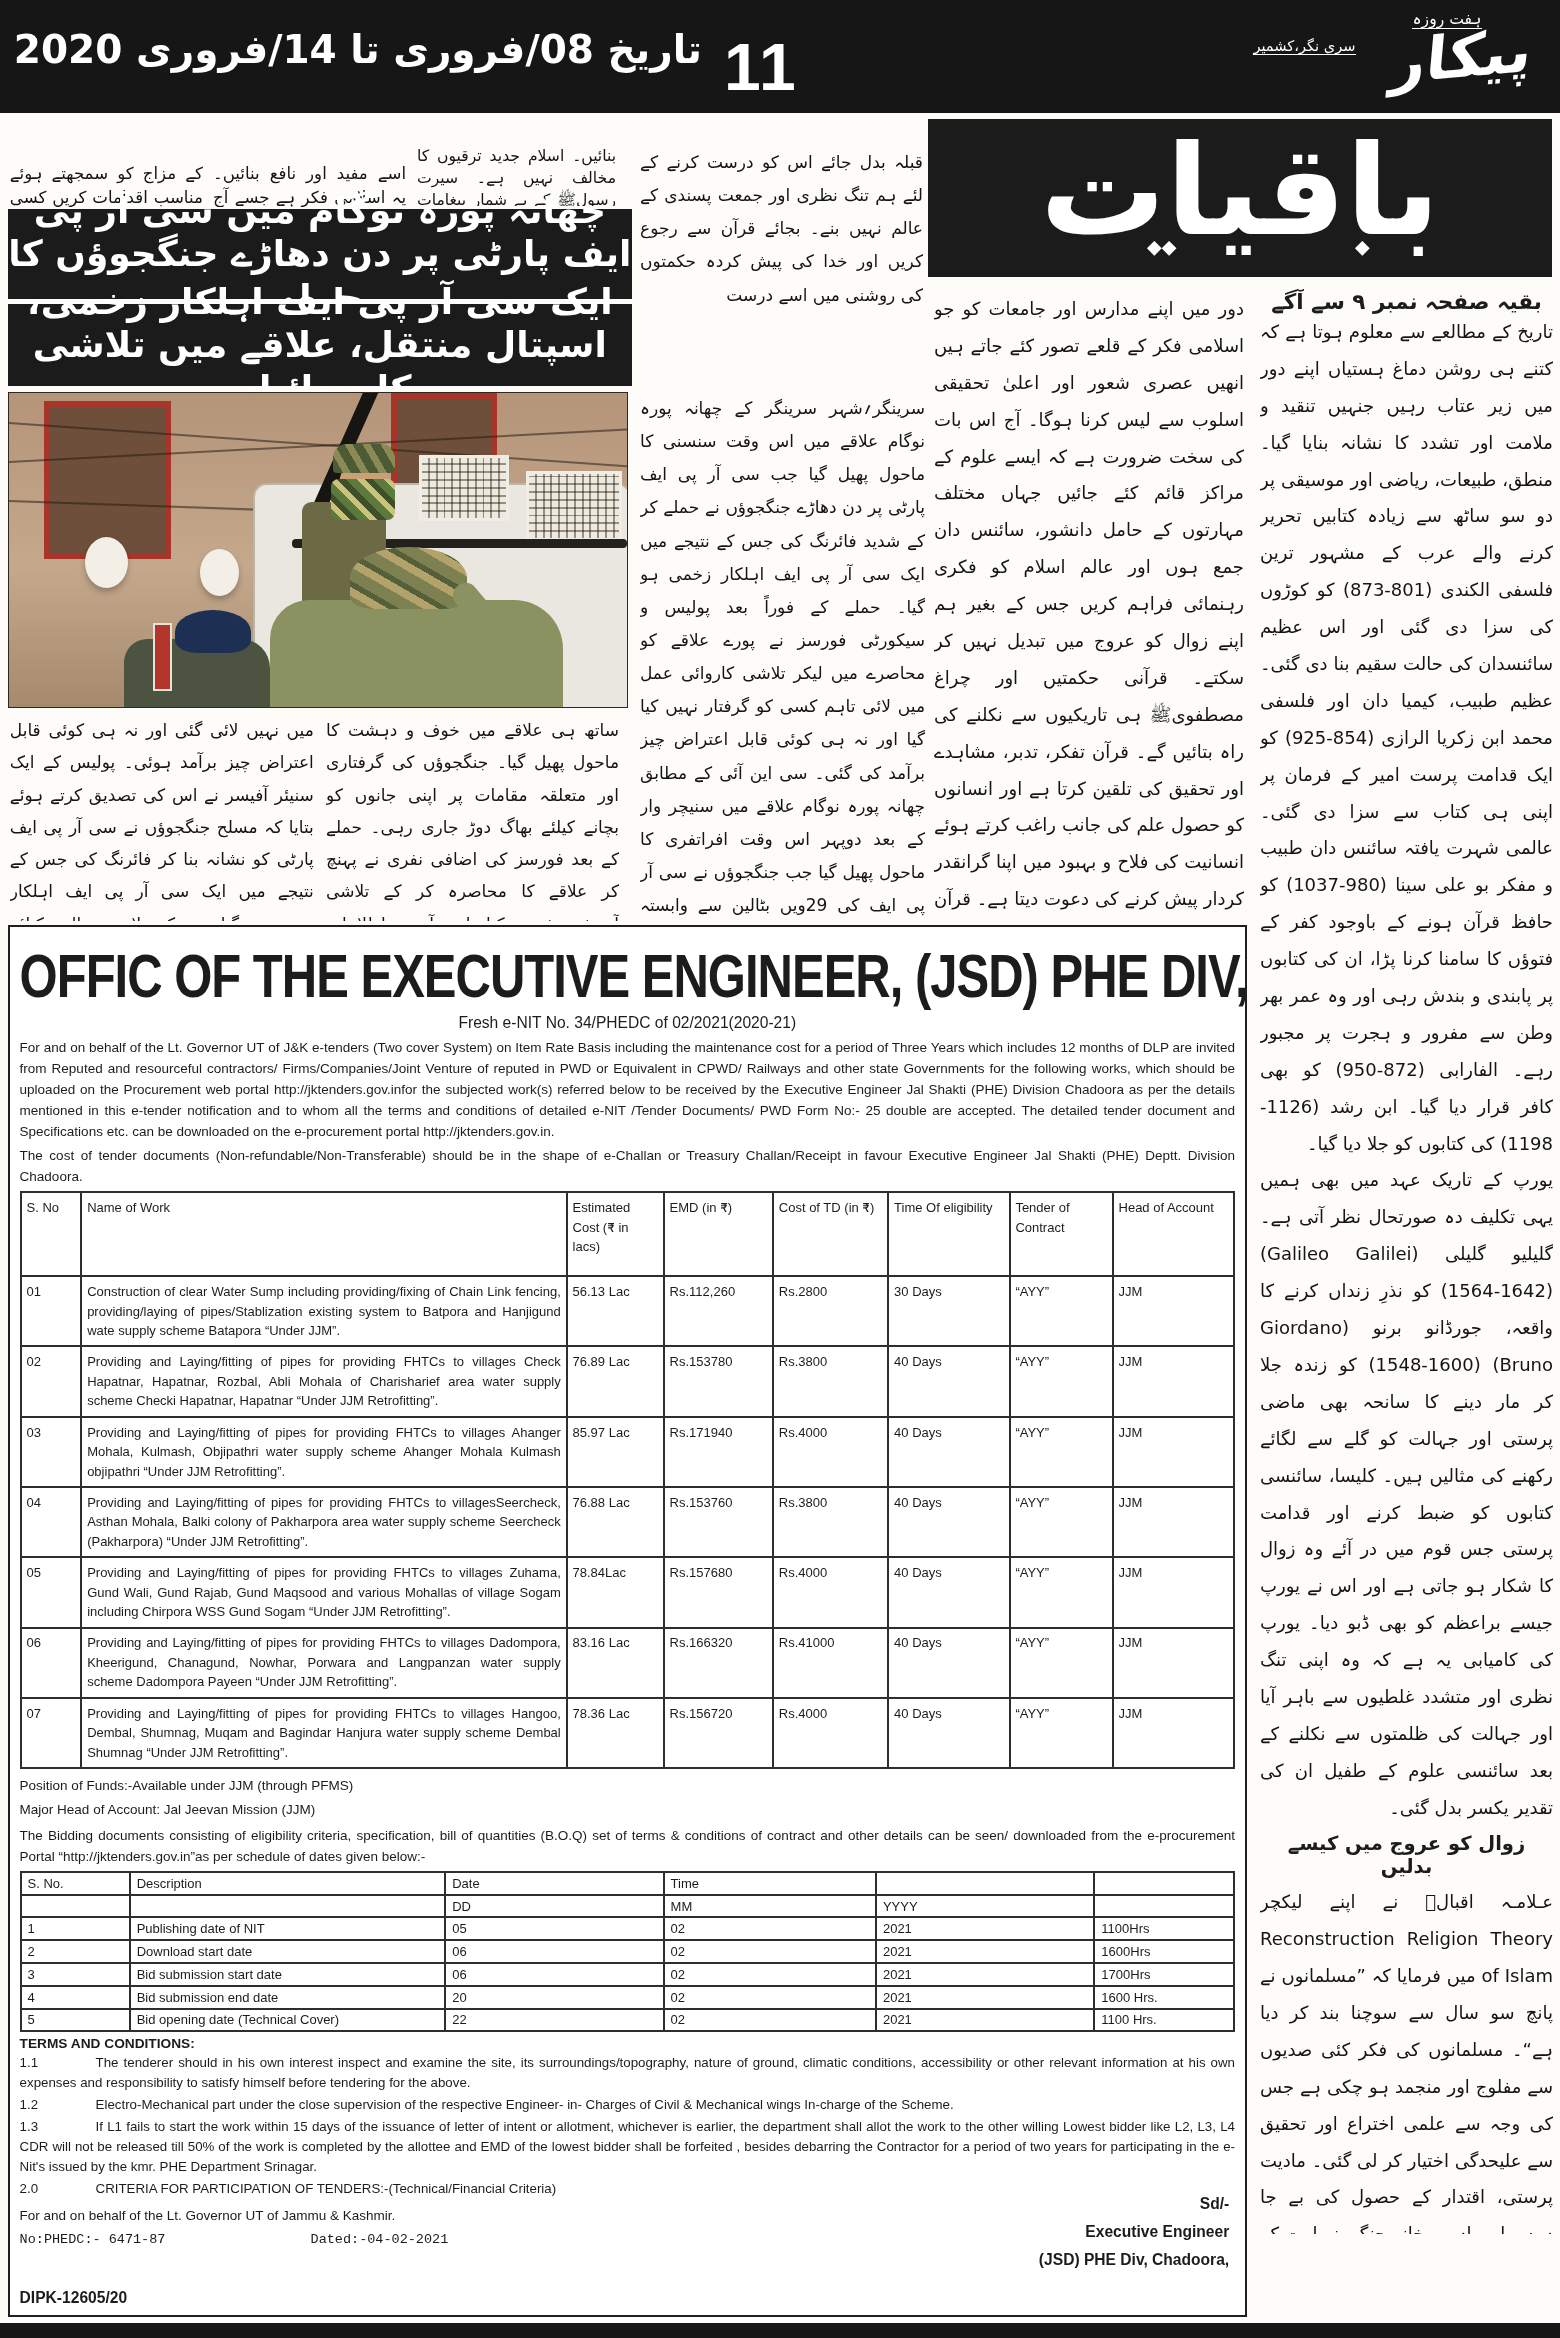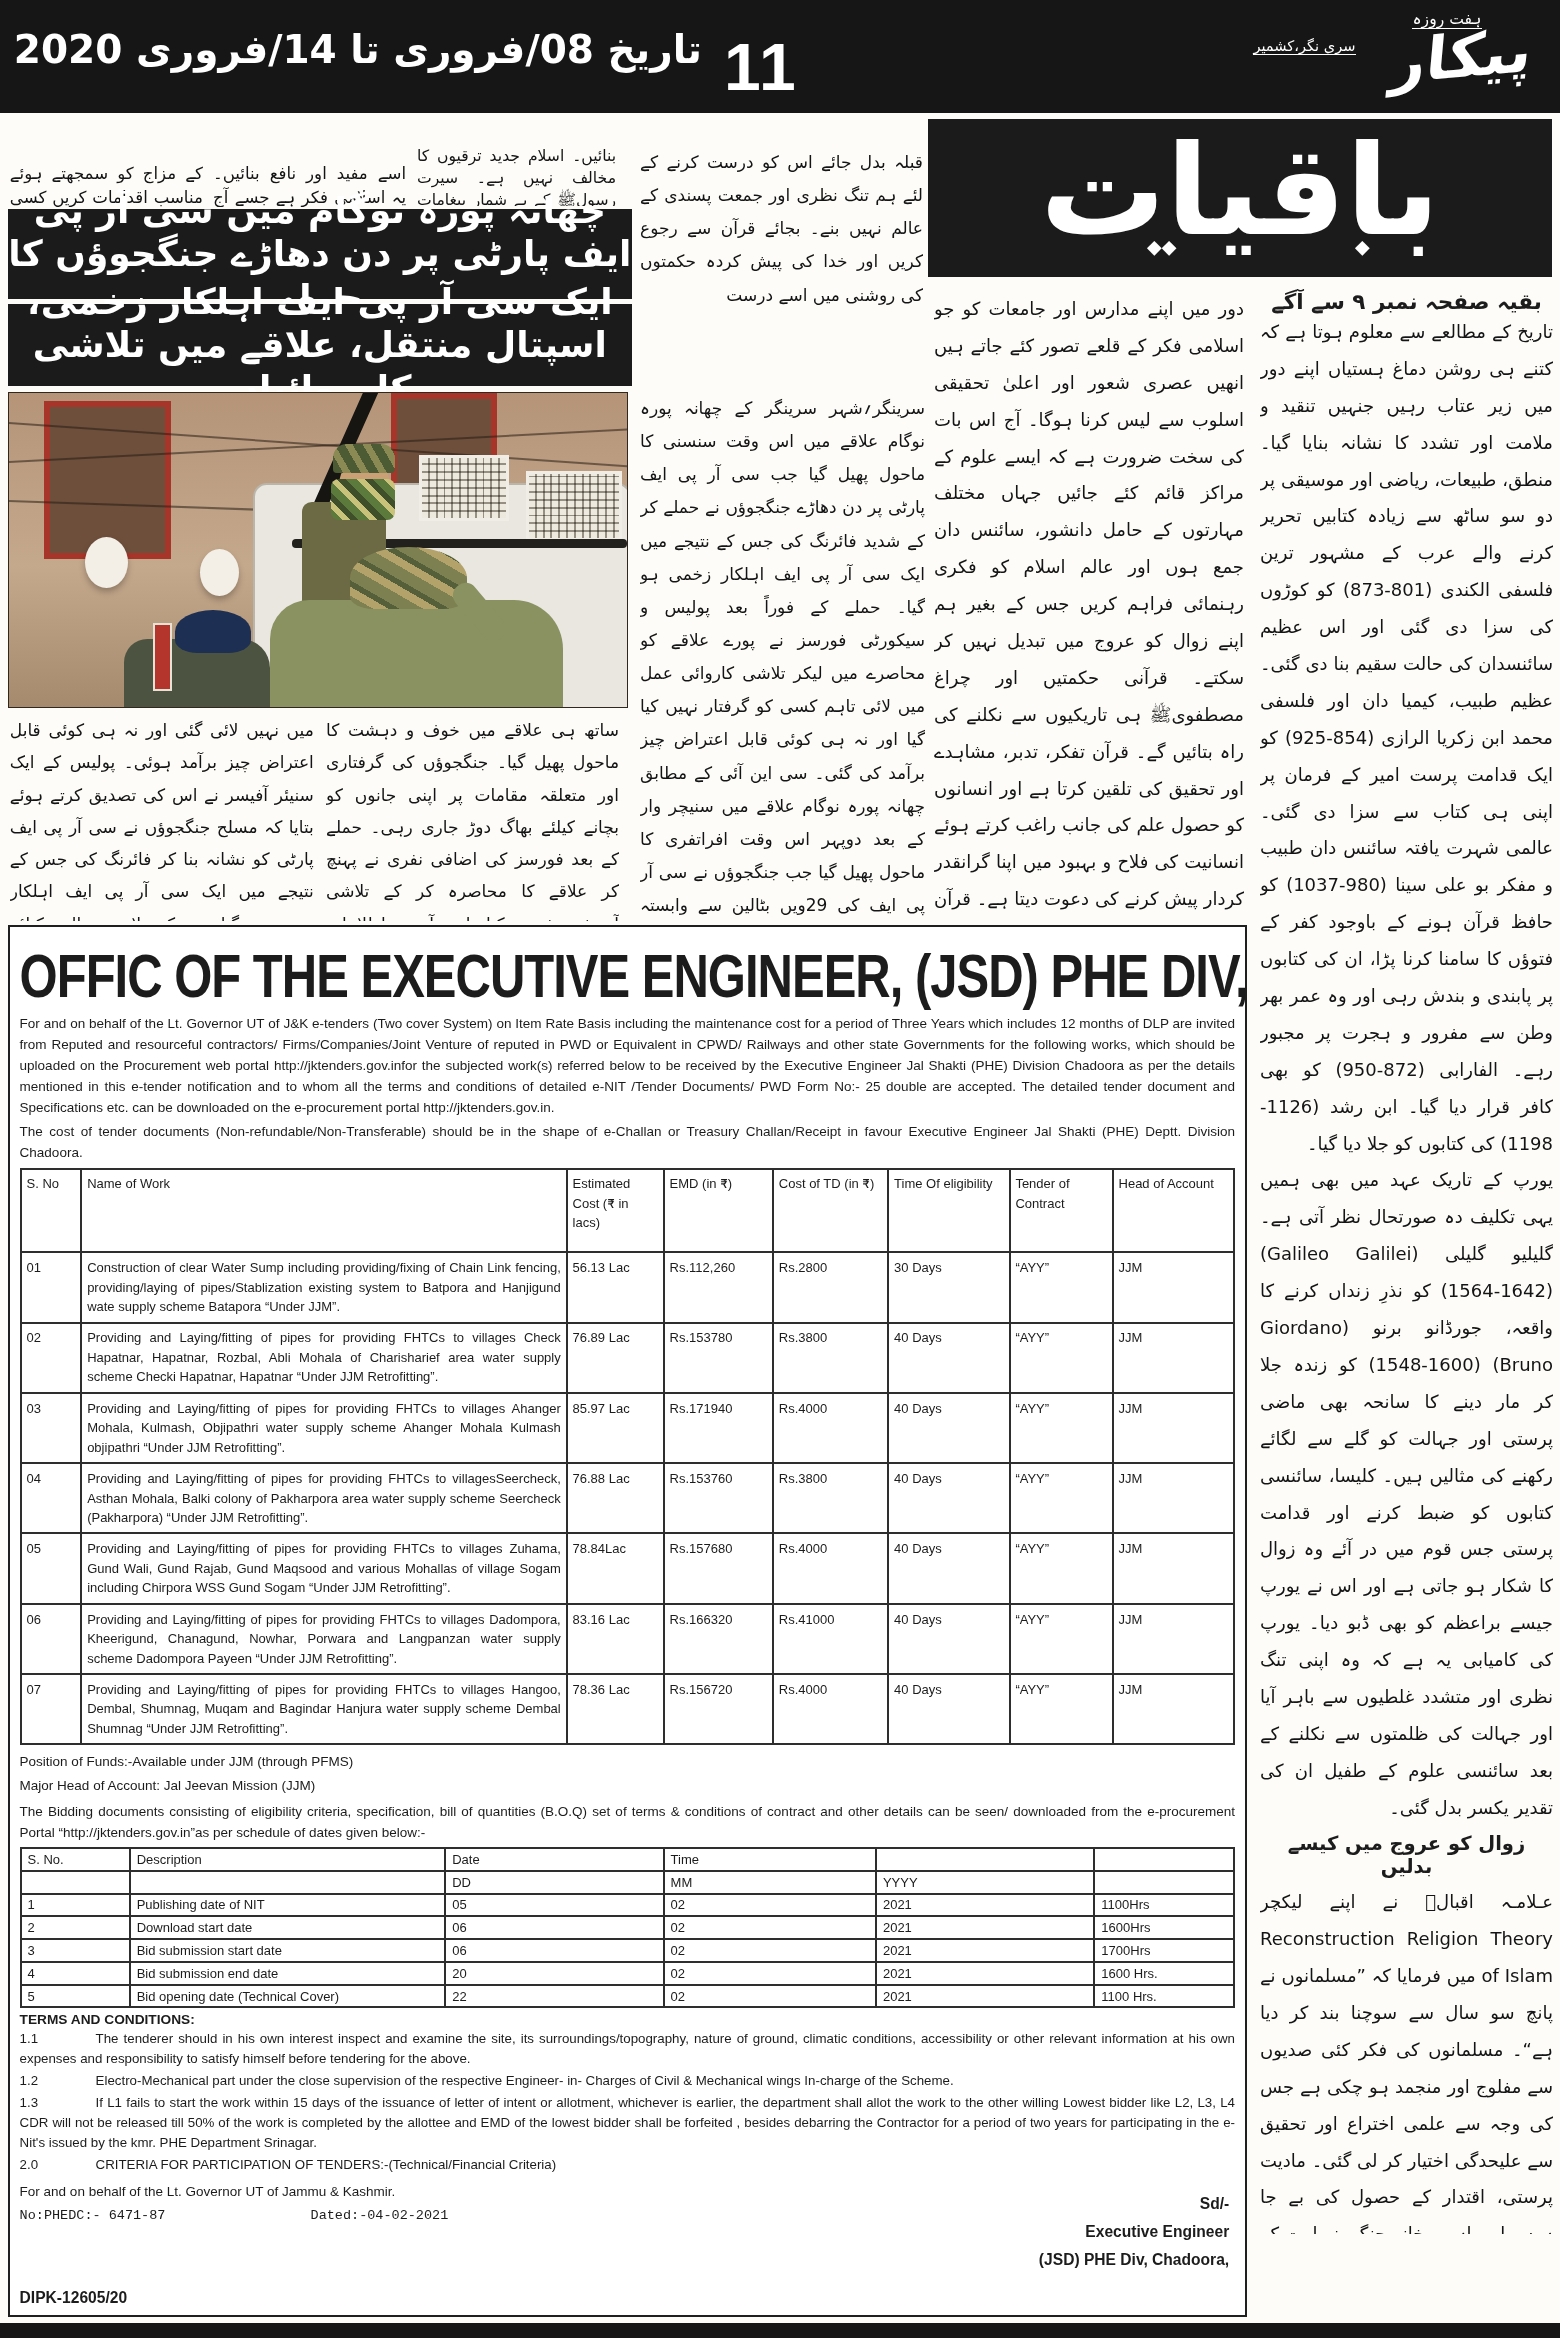--- a/index.html
+++ b/index.html
@@ -157,20 +157,21 @@
   <div class="abs urdu" style="left:1260px;top:289px;width:293px;height:1945px;overflow:hidden;">
     <div class="ucont">بقیہ صفحہ نمبر ۹ سے آگے</div>
     <div class="ucol">تاریخ کے مطالعے سے معلوم ہوتا ہے کہ کتنے ہی روشن دماغ ہستیاں اپنے دور میں زیر عتاب رہیں جنہیں تنقید و ملامت اور تشدد کا نشانہ بنایا گیا۔ منطق، طبیعات، ریاضی اور موسیقی پر دو سو ساٹھ سے زیادہ کتابیں تحریر کرنے والے عرب کے مشہور ترین فلسفی الکندی (801-873) کو کوڑوں کی سزا دی گئی اور اس عظیم سائنسدان کی حالت سقیم بنا دی گئی۔ عظیم طبیب، کیمیا دان اور فلسفی محمد ابن زکریا الرازی (854-925) کو ایک قدامت پرست امیر کے فرمان پر اپنی ہی کتاب سے سزا دی گئی۔ عالمی شہرت یافتہ سائنس دان طبیب و مفکر بو علی سینا (980-1037) کو حافظ قرآن ہونے کے باوجود کفر کے فتوؤں کا سامنا کرنا پڑا، ان کی کتابوں پر پابندی و بندش رہی اور وہ عمر بھر وطن سے مفرور و ہجرت پر مجبور رہے۔ الفارابی (872-950) کو بھی کافر قرار دیا گیا۔ ابن رشد (1126-1198) کی کتابوں کو جلا دیا گیا۔</div>
     <div class="ucol">یورپ کے تاریک عہد میں بھی ہمیں یہی تکلیف دہ صورتحال نظر آتی ہے۔ گلیلیو گلیلی (Galileo Galilei) (1564-1642) کو نذرِ زنداں کرنے کا واقعہ، جورڈانو برنو (Giordano Bruno) (1548-1600) کو زندہ جلا کر مار دینے کا سانحہ بھی ماضی پرستی اور جہالت کو گلے سے لگائے رکھنے کی مثالیں ہیں۔ کلیسا، سائنسی کتابوں کو ضبط کرنے اور قدامت پرستی جس قوم میں در آئے وہ زوال کا شکار ہو جاتی ہے اور اس نے یورپ جیسے براعظم کو بھی ڈبو دیا۔ یورپ کی کامیابی یہ ہے کہ وہ اپنی تنگ نظری اور متشدد غلطیوں سے باہر آیا اور جہالت کی ظلمتوں سے نکلنے کے بعد سائنسی علوم کے طفیل ان کی تقدیر یکسر بدل گئی۔</div>
     <div class="usub">زوال کو عروج میں کیسے بدلیں</div>
     <div class="ucol">عـلامـہ اقبالؒ نے اپنے لیکچر Reconstruction Religion Theory of Islam میں فرمایا کہ ”مسلمانوں نے پانچ سو سال سے سوچنا بند کر دیا ہے“۔ مسلمانوں کی فکر کئی صدیوں سے مفلوج اور منجمد ہو چکی ہے جس کی وجہ سے علمی اختراع اور تحقیق سے علیحدگی اختیار کر لی گئی۔ مادیت پرستی، اقتدار کے حصول کی بے جا ہوس اور باہمی خانہ جنگی نے امت کے وسائل کو ضائع کیا۔ اللہ کی زمین پر فساد اور نقصان کی بجائے ہمیں اپنی علمی و فکری صلاحیتوں کو بروئے کار لانا ہو گا۔ اللہ کا صد شکر ہے کہ مسلمانوں کے پاس ابھی تک اپنے عقائد کی دولت اور اپنا خاندانی نظام محفوظ ہے لیکن یہ نظام اور عقیدت مند بھی ثقافتی یلغار کی زد میں ہیں۔ ہمیں ایسے پر آشوب</div>
   </div>
 
   <div id="tender" class="abs">
     <div id="tender-title">OFFIC  OF THE EXECUTIVE ENGINEER, (JSD) PHE  DIV, CHADOORA,</div>
+    <div id="tender-sub">Fresh e-NIT No. 34/PHEDC of 02/2021(2020-21)</div>
     <div class="tpara">For and on behalf of the Lt. Governor UT of  J&amp;K e-tenders (Two cover System) on Item Rate Basis including  the maintenance cost for a period of Three Years  which includes 12 months of DLP are invited from Reputed and resourceful contractors/ Firms/Companies/Joint Venture of reputed in PWD or Equivalent in CPWD/ Railways and other state Governments for the following works, which should be uploaded on the Procurement  web portal  http://jktenders.gov.infor the subjected work(s) referred below to be received by the Executive  Engineer  Jal Shakti (PHE) Division Chadoora  as per the details mentioned in this e-tender notification and to whom all the terms and conditions of detailed e-NIT /Tender Documents/ PWD Form No:- 25 double are accepted. The detailed tender document and Specifications etc. can be downloaded on the e-procurement portal http://jktenders.gov.in.</div>
     <div class="tpara">The cost of tender documents (Non-refundable/Non-Transferable) should be in the shape of e-Challan or Treasury Challan/Receipt in favour Executive Engineer Jal Shakti (PHE) Deptt. Division Chadoora.</div>
 
     <table class="t-main">
       <colgroup>
         <col style="width:5%">
           <col style="width:40%">
           <col style="width:8%">
           <col style="width:9%">
         <col style="width:9.5%">

